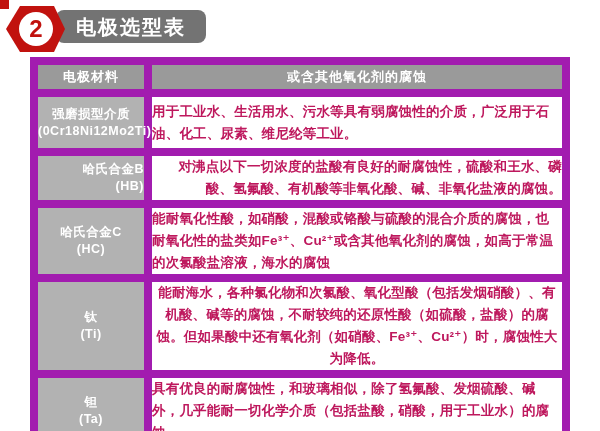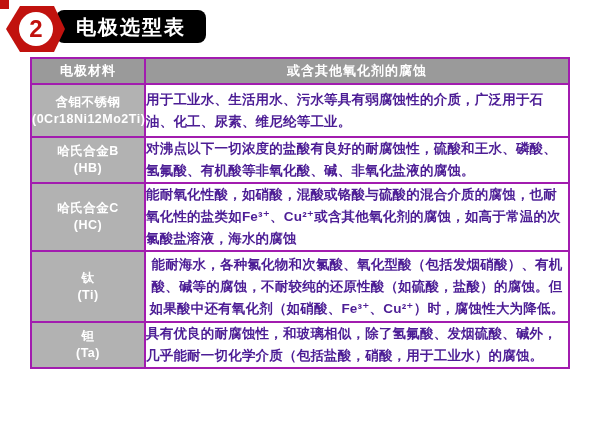--- a/index.html
+++ b/index.html
@@ -24,21 +24,21 @@
     position: absolute; left: 5px; top: 3px;
     width: 60px; height: 52px;
     z-index: 3;
   }
   .badge svg { display: block; }
 
   
   .banner {
     position: absolute; left: 56px; top: 10px;
     width: 150px; height: 33px;
-    background: #000000;
+    background: #737373;
     border-radius: 8px;
     z-index: 2;
     display: flex; align-items: center; justify-content: center;
   }
   .banner .title-text {
     color: #ffffff;
     font-size: 20px;
     font-weight: bold;
     letter-spacing: 2px;
     line-height: 1;
@@ -46,21 +46,21 @@
 
   
   table.electrode-table {
     position: absolute; left: 30px; top: 57px;
     width: 540px;
     border-collapse: collapse;
     table-layout: fixed;
   }
   table.electrode-table th,
   table.electrode-table td {
-    border: 2px solid #a21caf;
+    border: 8px solid #a21caf;
     padding: 0;
   }
   col.c-material { width: 114px; }
 
   th.hdr {
     background: #9a9a9a;
     color: #ffffff;
     font-size: 13px;
     font-weight: bold;
     text-align: center;
@@ -73,31 +73,31 @@
     font-size: 12.5px;
     font-weight: bold;
     text-align: center;
     vertical-align: middle;
     line-height: 1.35;
     letter-spacing: 0.5px;
   }
   td.material-cell .mat-sub:empty { display: none; }
   td.description-cell {
     background: #ffffff;
-    color: #4c1d95;
+    color: #be185d;
     font-size: 13.5px;
     font-weight: bold;
     vertical-align: middle;
     line-height: 22px;
     padding: 4px 8px 4px 10px;
     text-align: left;
     letter-spacing: 0.2px;
   }
   tr.r1 td { height: 51px; }
-  tr.r2 td { height: 42px; }
+  tr.r2 td { height: 42px; text-align: right; }
   tr.r3 td { height: 62px; }
   tr.r4 td { height: 69px; text-align: center; }
   tr.r5 td { height: 43px; }
   tr.r6 td { height: 22px; }
   tr.r7 td { height: 20px; }
 </style>
 </head>
 <body>
 
 <div class="page">
@@ -123,21 +123,21 @@
     </colgroup>
     <thead>
       <tr>
         <th class="hdr">电极材料</th>
         <th class="hdr">或含其他氧化剂的腐蚀</th>
       </tr>
     </thead>
     <tbody>
       <tr class="r1">
         <td class="material-cell">
-          <div class="mat-name">含钼不锈钢</div>
+          <div class="mat-name">强磨损型介质</div>
           <div class="mat-sub">(0Cr18Ni12Mo2Ti)</div>
         </td>
         <td class="description-cell">用于工业水、生活用水、污水等具有弱腐蚀性的介质，广泛用于石油、化工、尿素、维尼纶等工业。</td>
       </tr>
       <tr class="r2">
         <td class="material-cell">
           <div class="mat-name">哈氏合金B</div>
           <div class="mat-sub">(HB)</div>
         </td>
         <td class="description-cell">对沸点以下一切浓度的盐酸有良好的耐腐蚀性，硫酸和王水、磷酸、氢氟酸、有机酸等非氧化酸、碱、非氧化盐液的腐蚀。</td>

